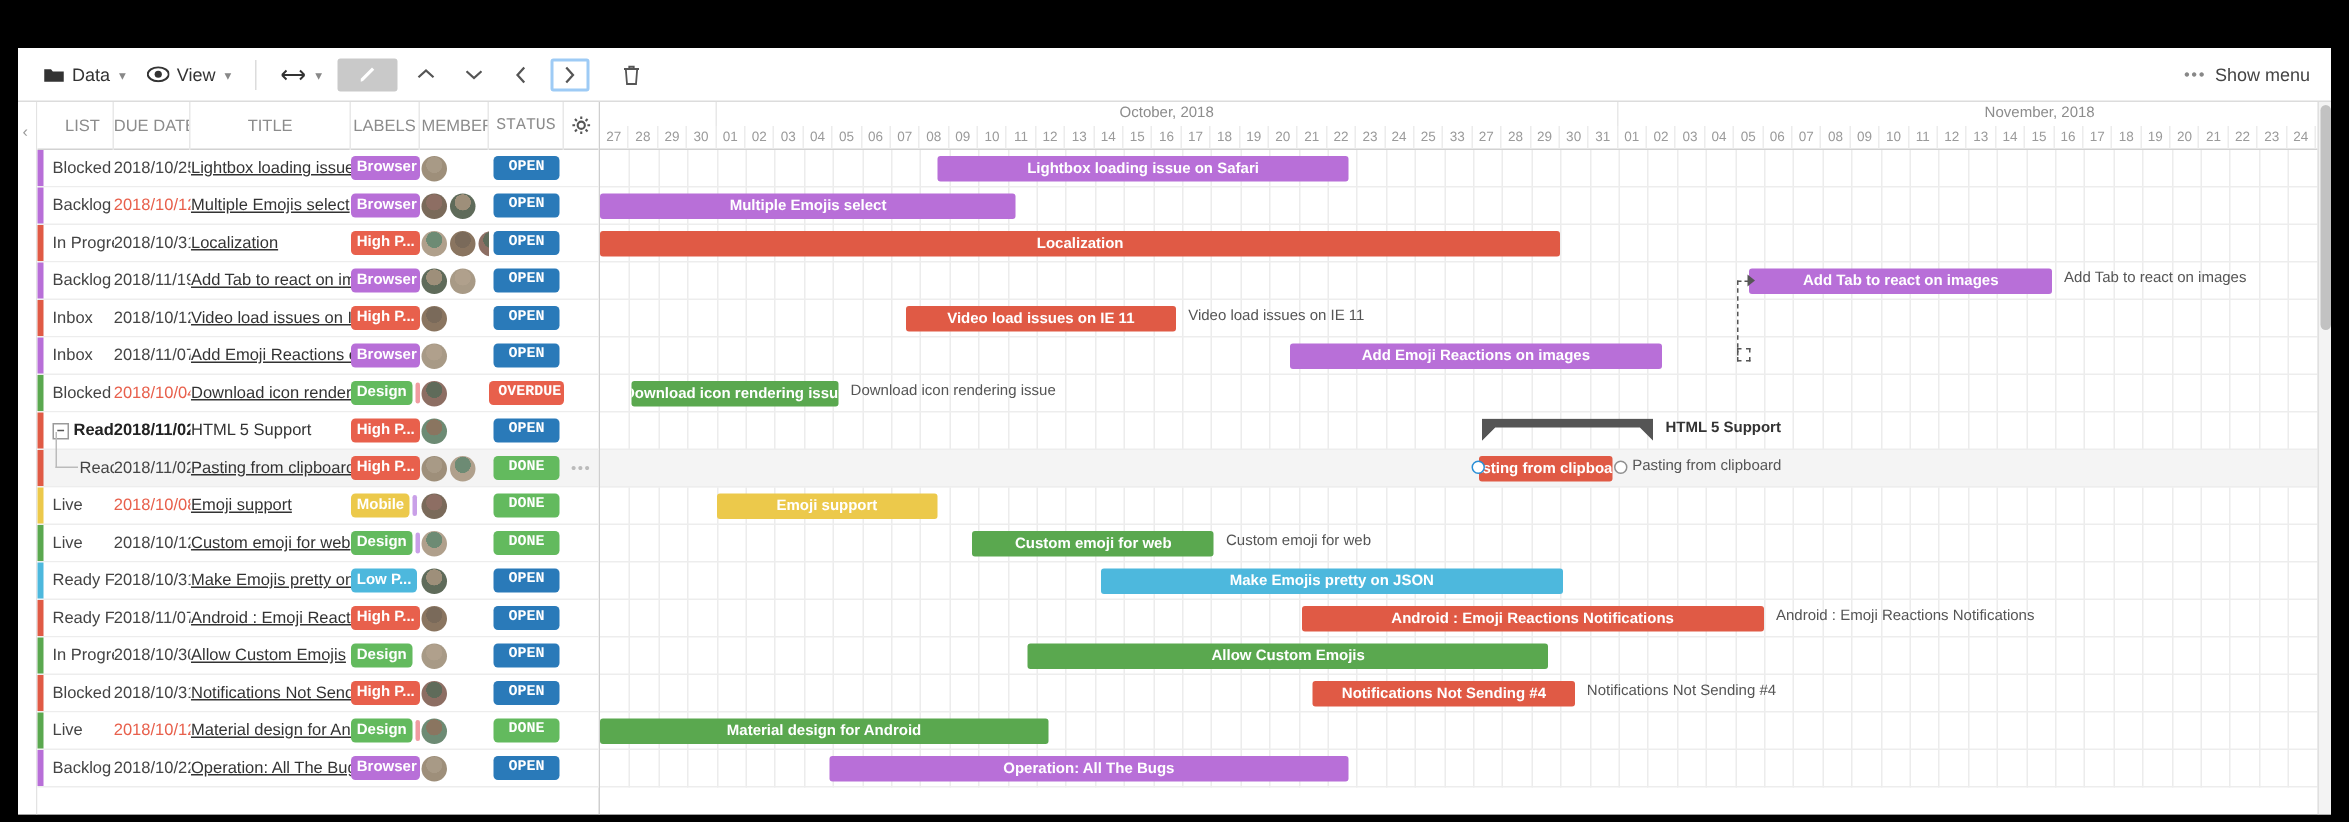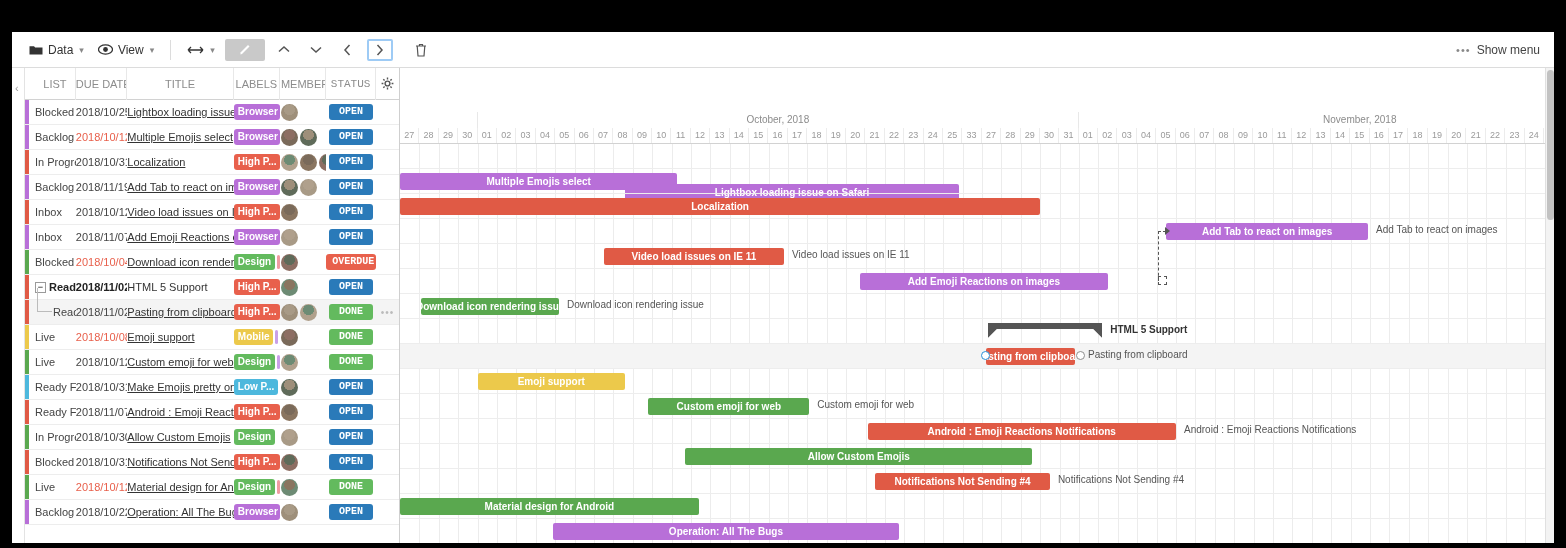--- a/index.html
+++ b/index.html
@@ -176,21 +176,21 @@
     display: inline-block; font-size: 10px; font-weight: bold;
     color: #fff; border-radius: 3px; padding: 2px 6px;
     line-height: 12px; min-width: 44px; text-align: center;
     overflow: hidden; white-space: nowrap;
   }
 
   
   .tl-pane {
     flex: 1; position: relative; overflow: hidden; background: #fff;
   }
-  .tl-head { height: 32px; position: relative; border-bottom: 1px solid #d2d2d2; margin-top: 44px;}
+  .tl-head { height: 32px; position: relative; border-bottom: 1px solid #d2d2d2;}
   .tl-months { height: 16px; display: flex; position: relative; }
   .tl-month {
     font-size: 10px; color: #8c8c8c; text-align: center;
     line-height: 16px; border-right: 1px solid #e8e8e8;
     overflow: hidden; white-space: nowrap;
   }
   .tl-days { height: 15px; display: flex; position: relative; }
   .tl-day {
     width: 19.4px; flex: 0 0 19.4px;
     font-size: 9px; color: #9a9a9a; text-align: center;
@@ -855,21 +855,21 @@
             <div class="vline" style="left: 1008.8px;"></div>
             <div class="vline" style="left: 1028.2px;"></div>
             <div class="vline" style="left: 1047.6px;"></div>
             <div class="vline" style="left: 1067px;"></div>
             <div class="vline" style="left: 1086.4px;"></div>
             <div class="vline" style="left: 1105.8px;"></div>
             <div class="vline" style="left: 1125.2px;"></div>
             <div class="vline" style="left: 1144.6px;"></div>
           </div>
       <div class="tl-row">
-            <div class="bar" style="left: 225.04px; width: 334px; background: rgb(184, 111, 216); margin-top: 36px;">Lightbox loading issue on Safari</div>
+            <div class="bar" style="left: 225.04px; width: 274px; background: rgb(184, 111, 216);">Lightbox loading issue on Safari</div>
           </div>
           <div class="tl-row">
             <div class="bar" style="left: 0px; width: 277.42px; background: rgb(184, 111, 216);">Multiple Emojis select</div>
           </div>
           <div class="tl-row">
             <div class="bar" style="left: 0px; width: 640.2px; background: rgb(224, 90, 69);">Localization</div>
           </div>
           <div class="tl-row">
             <div class="bar" style="left: 766.3px; width: 201.76px; background: rgb(184, 111, 216);">Add Tab to react on images</div>
             <div class="bar-label-out" style="left: 976.06px;">Add Tab to react on images</div>
@@ -896,20 +896,23 @@
             <div class="bar-label-out" style="left: 688.12px;">Pasting from clipboard</div>
           </div>
           <div class="tl-row">
             <div class="bar" style="left: 77.6px; width: 147.44px; background: rgb(236, 201, 75);">Emoji support</div>
           </div>
           <div class="tl-row">
             <div class="bar" style="left: 248.32px; width: 161.02px; background: rgb(90, 168, 79);">Custom emoji for web</div>
             <div class="bar-label-out" style="left: 417.34px;">Custom emoji for web</div>
           </div>
           <div class="tl-row">
+            <div class="bar" style="left: 333.68px; width: 308.46px; background: rgb(77, 184, 221);">Make Emojis pretty on JSON</div>
+          </div>
+          <div class="tl-row">
             <div class="bar" style="left: 467.54px; width: 308.46px; background: rgb(224, 90, 69);">Android : Emoji Reactions Notifications</div>
             <div class="bar-label-out" style="left: 784px;">Android : Emoji Reactions Notifications</div>
           </div>
           <div class="tl-row">
             <div class="bar" style="left: 285.18px; width: 347.26px; background: rgb(90, 168, 79);">Allow Custom Emojis</div>
           </div>
           <div class="tl-row">
             <div class="bar" style="left: 475.3px; width: 174.6px; background: rgb(224, 90, 69);">Notifications Not Sending #4</div>
             <div class="bar-label-out" style="left: 657.9px;">Notifications Not Sending #4</div>
           </div>

